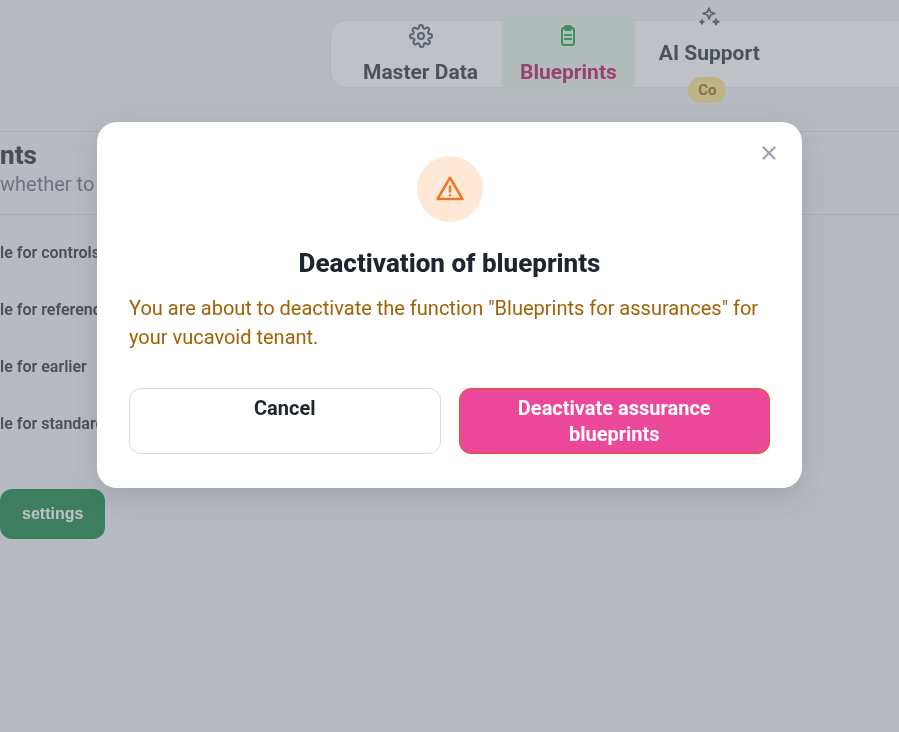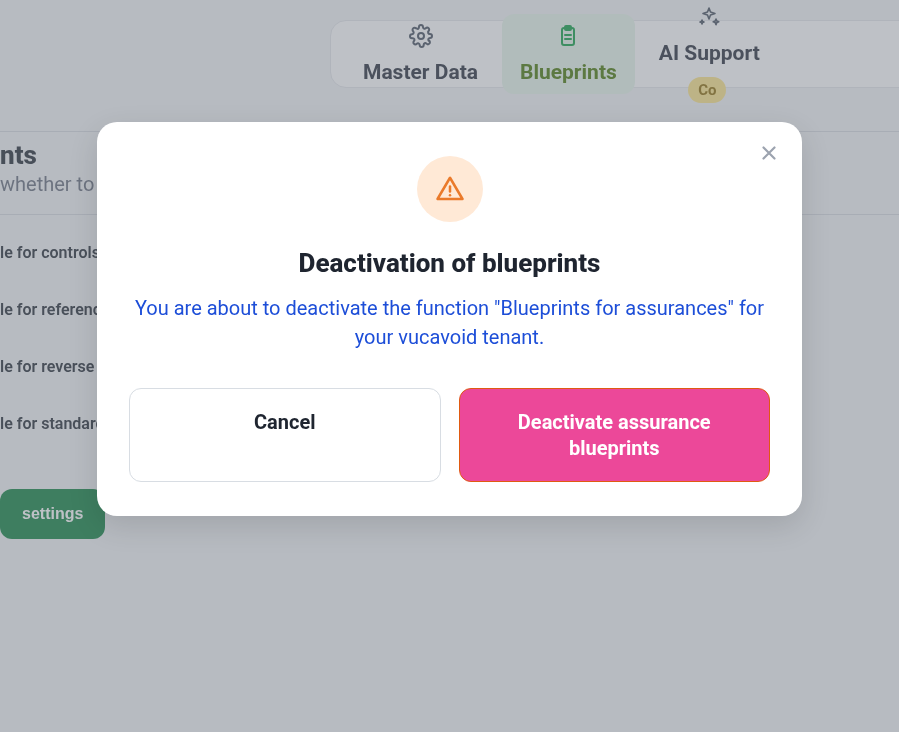--- a/index.html
+++ b/index.html
@@ -3,43 +3,43 @@
 <meta charset="utf-8">
 <style>
   * { box-sizing: border-box; margin: 0; padding: 0; }
   html, body { width: 899px; height: 732px; overflow: hidden; font-family: -apple-system, BlinkMacSystemFont, "Segoe UI", Roboto, Helvetica, Arial, sans-serif; background: #f3f4f6; color: #1f2937; }
   .page { position: relative; width: 899px; height: 732px; }
 
   
   .topbar { position: absolute; top: 20px; left: 330px; right: -40px; height: 68px; background: #fff; border: 1px solid #e5e7eb; border-radius: 16px; display: flex; align-items: center; padding: 0 14px; gap: 6px; }
   .tab { display: inline-flex; align-items: center; gap: 12px; padding: 10px 18px; border-radius: 12px; font-size: 21px; font-weight: 700; color: #2e3440; cursor: pointer; flex-direction: column; }
   .tab .icon { width: 24px; height: 24px; display: inline-flex; align-items: center; justify-content: center; }
-  .tab.active { background: #e8f6ec; color: #4d7c0f; }
+  .tab.active { background: #e8f6ec; color: #be185d; }
   .tab.active .icon svg path, .tab.active .icon svg rect { stroke: #16a34a; }
   .badge { font-size: 15px; font-weight: 700; background: #fde68a; color: #92720f; border-radius: 999px; padding: 4px 10px; margin-left: -4px; }
 
   
   .content { position: absolute; top: 131px; left: -260px; right: -120px; }
   .section-header { border-top: 1px solid #d7dbe0; border-bottom: 1px solid #d7dbe0; padding: 8px 0 18px 260px; }
   .section-title { font-size: 26px; font-weight: 800; color: #28303a; }
   .section-sub { font-size: 20px; color: #6b7280; margin-top: 2px; }
   .cols { display: flex; gap: 370px; padding-top: 28px; padding-left: 260px; }
   .col { display: flex; flex-direction: column; gap: 38px; font-size: 16px; font-weight: 600; color: #2b323b; }
   .save-btn { margin-top: 56px; margin-left: 260px; background: #178646; color: #fff; font-weight: 800; font-size: 16px; border: none; border-radius: 12px; padding: 16px 22px; cursor: pointer; display: inline-block; width: fit-content; }
 
   
   .overlay { position: absolute; inset: 0; background: rgba(110,118,129,0.45); display: flex; align-items: flex-start; justify-content: center; padding-top: 122px; }
   .dialog { width: 705px; background: #fff; border-radius: 20px; padding: 34px 32px 34px 32px; position: relative; box-shadow: 0 10px 30px rgba(0,0,0,.12); }
   .close { position: absolute; top: 16px; right: 18px; width: 30px; height: 30px; display: flex; align-items: center; justify-content: center; color: #9ca3af; cursor: pointer; }
   .warn-bubble { width: 66px; height: 66px; border-radius: 999px; background: #ffe9d6; display: flex; align-items: center; justify-content: center; margin: 0 auto 26px auto; }
   .dlg-title { text-align: center; font-size: 26px; font-weight: 800; color: #1f2530; margin-bottom: 16px; }
-  .dlg-body { text-align: center; font-size: 20px; line-height: 1.45; color: #1d4ed8; }
+  .dlg-body { text-align: left; font-size: 20px; line-height: 1.45; color: #a16207; }
   .dlg-body p + p { margin-top: 26px; }
   .btn-row { display: flex; gap: 18px; margin-top: 36px; }
-  .btn { flex: 1; border-radius: 12px; font-size: 20px; font-weight: 700; padding: 20px 12px; text-align: center; cursor: pointer; line-height: 1.3; }
+  .btn { flex: 1; border-radius: 12px; font-size: 20px; font-weight: 700; padding: 6px 12px; text-align: center; cursor: pointer; line-height: 1.3; }
   .btn-secondary { background: #fff; color: #1f2530; border: 1px solid #d8dde3; }
   .btn-primary { background: #ec4899; color: #fff; border: 1px solid #e05a12; text-align: center; }
 </style>
 </head>
 <body>
 <div class="page">
 
   <div class="topbar">
     <div class="tab">
       <span class="icon">
@@ -73,21 +73,21 @@
 
   <div class="content">
     <div class="section-header">
       <div class="section-title">nts</div>
       <div class="section-sub">whether to enabl</div>
     </div>
     <div class="cols">
       <div class="col">
         <div>le for controls</div>
         <div>le for references</div>
-        <div>le for reverse</div>
+        <div>le for earlier</div>
         <div>le for standards</div>
       </div>
       <div class="col">
         <div>Enable for cont</div>
         <div>Enable for requ</div>
         <div>Enable for cate</div>
         <div>Enable for assu</div>
       </div>
     </div>
     <button class="save-btn">settings</button>

